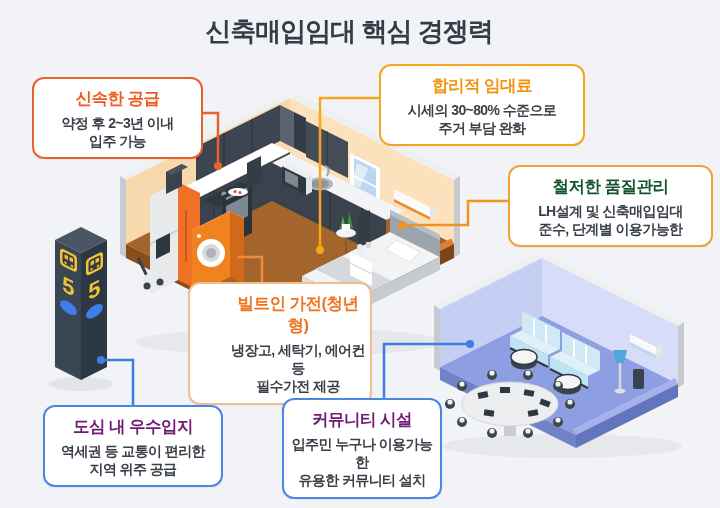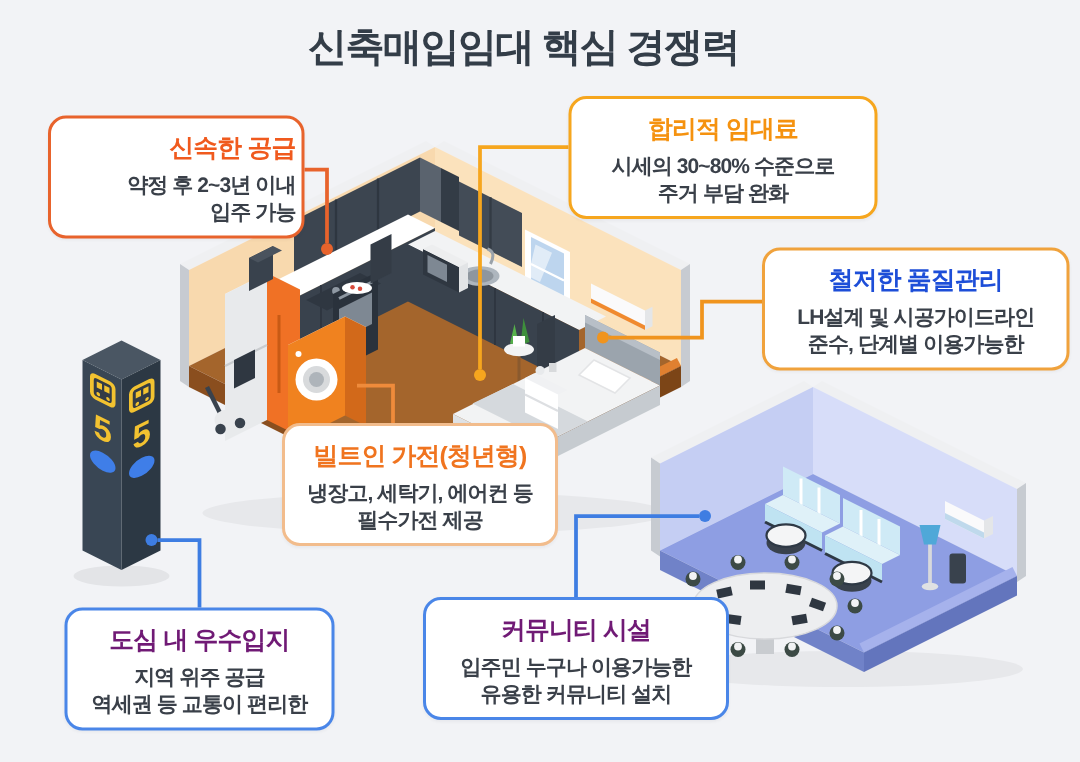--- a/index.html
+++ b/index.html
@@ -15,23 +15,23 @@
   }
   .illustration{position:absolute; left:0; top:0; z-index:1;}
   .callout{
     position:absolute; background:#ffffff; border:2.5px solid #ccc;
     border-radius:12px; text-align:center; padding:9px 4px 7px;
     box-sizing:border-box; z-index:2;
     box-shadow:0 1px 2px rgba(60,60,80,0.06);
   }
   .callout .t{font-size:16.5px; font-weight:800; letter-spacing:-0.5px; margin-bottom:4px;}
   .callout .b{font-size:14px; font-weight:700; color:#3A4049; letter-spacing:-0.6px; line-height:1.3;}
-  .co-orange{border-color:#E8632C;text-align:right;} .co-orange .t{color:#F05A1E;}
+  .co-orange{border-color:#E8632C;} .co-orange .t{color:#F05A1E;}
   .co-amber{border-color:#F6A61E;}  .co-amber .t{color:#F5920F;}
-  .co-amber2{border-color:#F0A23C;} .co-amber2 .t{color:#1d4ed8;}
+  .co-amber2{border-color:#F0A23C;} .co-amber2 .t{color:#14532d;}
   .co-peach{border-color:#F2BC8C;}  .co-peach .t{color:#F0741F;}
   .co-blue{border-color:#4A86E8;}   .co-blue .t{color:#701a75;}
 </style>
 </head>
 <body>
 
 <div class="canvas">
 
   <h1 class="page-title">신축매입임대 핵심 경쟁력</h1>
 
@@ -322,42 +322,42 @@
     <div class="t">합리적 임대료</div>
     <div class="b">
       <div>시세의 30~80% 수준으로</div>
       <div>주거 부담 완화</div>
     </div>
   </div>
 
   <div class="callout co-amber2" style="left:508px; top:165px; width:205px;">
     <div class="t">철저한 품질관리</div>
     <div class="b">
-      <div>LH설계 및 시공가이드라인</div>
+      <div>LH설계 및 신축매입임대</div>
       <div>준수, 단계별 이용가능한</div>
     </div>
   </div>
 
-  <div class="callout co-peach" style="left:188px; top:282px; width:184px;">
+  <div class="callout co-peach" style="left:188px; top:282px; width:184px;padding-left:40px;">
     <div class="t">빌트인 가전(청년형)</div>
     <div class="b">
       <div>냉장고, 세탁기, 에어컨 등</div>
       <div>필수가전 제공</div>
     </div>
   </div>
 
   <div class="callout co-blue" style="left:43px; top:405px; width:180px;">
     <div class="t">도심 내 우수입지</div>
     <div class="b">
+      <div>역세권 등 교통이 편리한</div>
       <div>지역 위주 공급</div>
-      <div>역세권 등 교통이 편리한</div>
-    </div>
-  </div>
-
-  <div class="callout co-blue" style="left:282px; top:398px; width:204px;">
+    </div>
+  </div>
+
+  <div class="callout co-blue" style="left:282px; top:398px; width:160px;">
     <div class="t">커뮤니티 시설</div>
     <div class="b">
       <div>입주민 누구나 이용가능한</div>
       <div>유용한 커뮤니티 설치</div>
     </div>
   </div>
 
 </div>
 
 </body></html>

